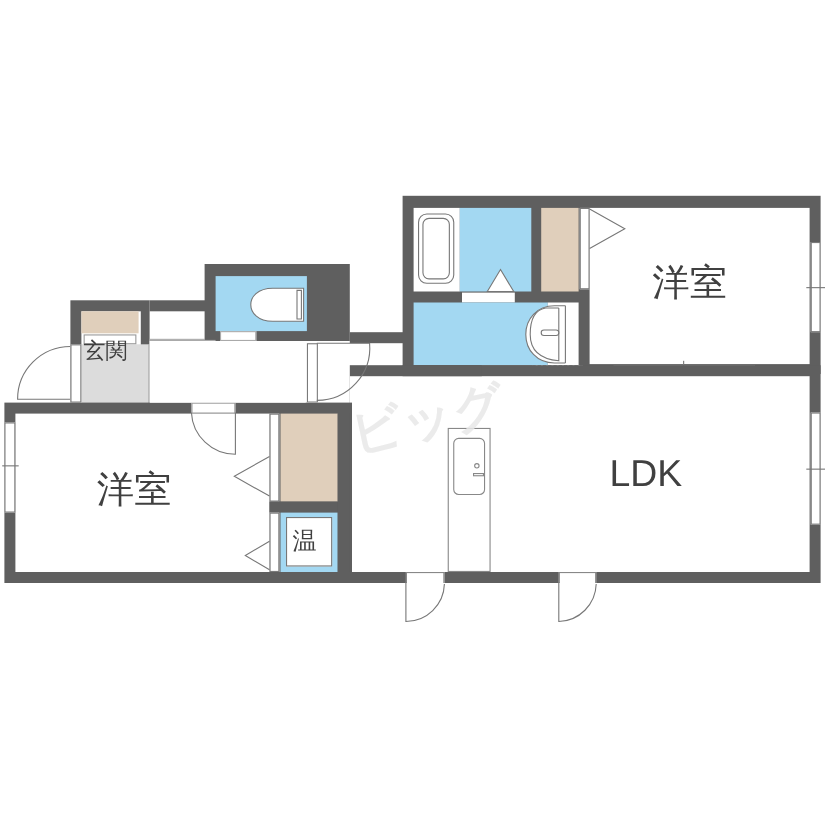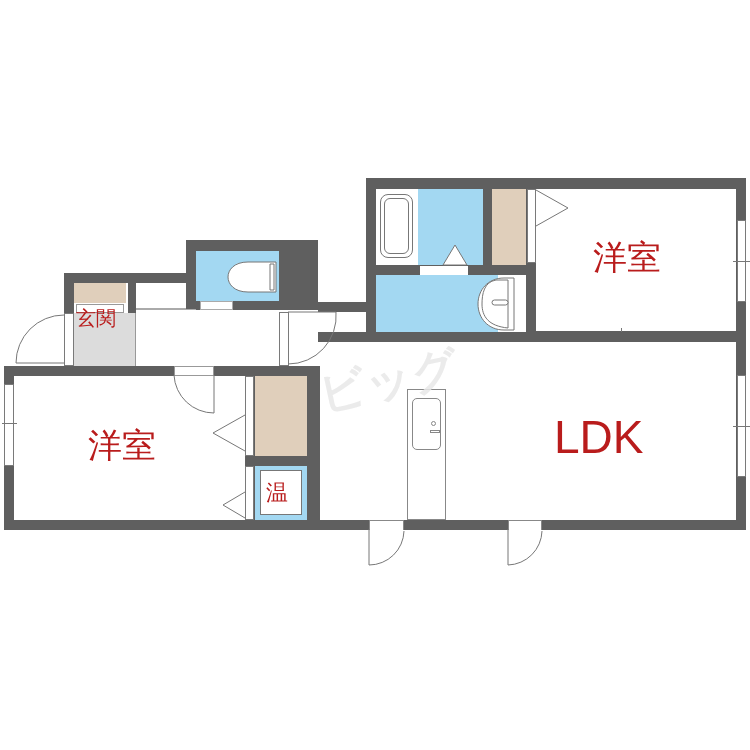--- a/index.html
+++ b/index.html
@@ -4,21 +4,21 @@
 <style>
   html, body { margin:0; padding:0; background:#ffffff; }
   body { width:750px; height:750px; position:relative; overflow:hidden; font-family:"DejaVu Sans", sans-serif; }
   .abs { position:absolute; box-sizing:border-box; }
   .wall { background:#5f5f5f; }
   .white { background:#ffffff; }
   .blue { background:#a3d8f2; }
   .tan { background:#e0cfbb; }
   .gray { background:#dcdcdc; }
   .win { background:#ffffff; border:1.5px solid #7a7a7a; }
-  .label { color:#b91c1c; white-space:nowrap; line-height:1; }
+  .label { color:#404040; white-space:nowrap; line-height:1; }
   svg { position:absolute; overflow:visible; }
 </style>
 </head>
 <body>
 
 <div class="abs wall" style="left:64px;top:273px;width:72px;height:100px;"></div>
 <div class="abs white" style="left:74px;top:283px;width:54px;height:84px;"></div>
 <div class="abs tan" style="left:74px;top:283px;width:52px;height:20px;"></div>
 <div class="abs gray" style="left:74px;top:313px;width:62px;height:54px;border-right:1px solid #999;"></div>
 <div class="abs white" style="left:76px;top:304px;width:48px;height:9px;border:1px solid #999;"></div>
@@ -80,21 +80,21 @@
 <div class="abs wall" style="left:318px;top:332px;width:428px;height:198px;"></div>
 <div class="abs white" style="left:318px;top:342px;width:418px;height:178px;"></div>
 <div class="abs wall" style="left:366px;top:332px;width:72px;height:10px;"></div>
 <div class="abs win" style="left:737px;top:375px;width:9px;height:102px;"></div>
 <div class="abs" style="left:733px;top:426px;width:17px;height:1px;background:#777;"></div>
 
 <div class="abs" style="left:407px;top:389px;width:39px;height:131px;border:1px solid #888;background:#fff;"></div>
 <div class="abs" style="left:412px;top:398px;width:29px;height:52px;border:1px solid #888;border-radius:5px;"></div>
 <div class="abs" style="left:431px;top:421px;width:5px;height:5px;border:1px solid #888;border-radius:50%;"></div>
 <div class="abs" style="left:430px;top:430px;width:10px;height:3px;border:1px solid #888;"></div>
-<div class="abs label" style="left:554px;top:414px;font-size:46px;font-family:'Liberation Sans', sans-serif;">LDK</div>
+<div class="abs label" style="left:554px;top:414px;font-size:34px;font-family:'Liberation Sans', sans-serif;">LDK</div>
 
 <div class="abs white" style="left:369px;top:520px;width:35px;height:10px;border:1px solid #888;border-bottom:none;"></div>
 <svg style="left:368px;top:529px;" width="40" height="40">
   <path d="M1,0 L1,36 A35,35 0 0 0 36,2" fill="none" stroke="#777" stroke-width="1"></path>
 </svg>
 <div class="abs white" style="left:508px;top:520px;width:34px;height:10px;border:1px solid #888;border-bottom:none;"></div>
 <svg style="left:507px;top:529px;" width="40" height="40">
   <path d="M1,0 L1,36 A35,35 0 0 0 35,2" fill="none" stroke="#777" stroke-width="1"></path>
 </svg>
 

